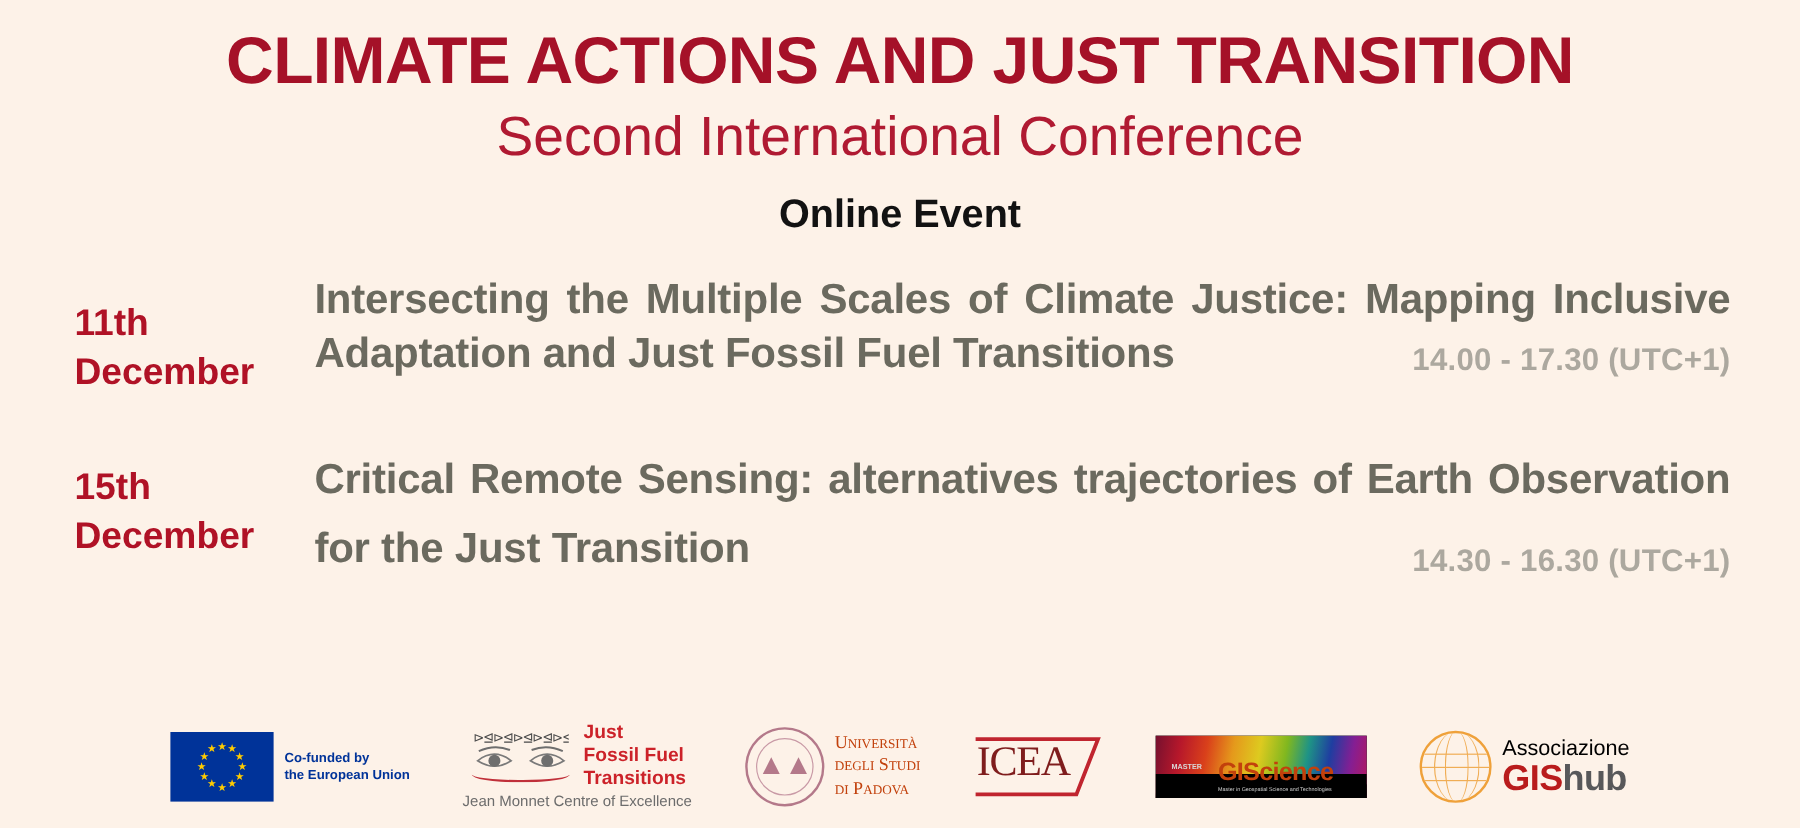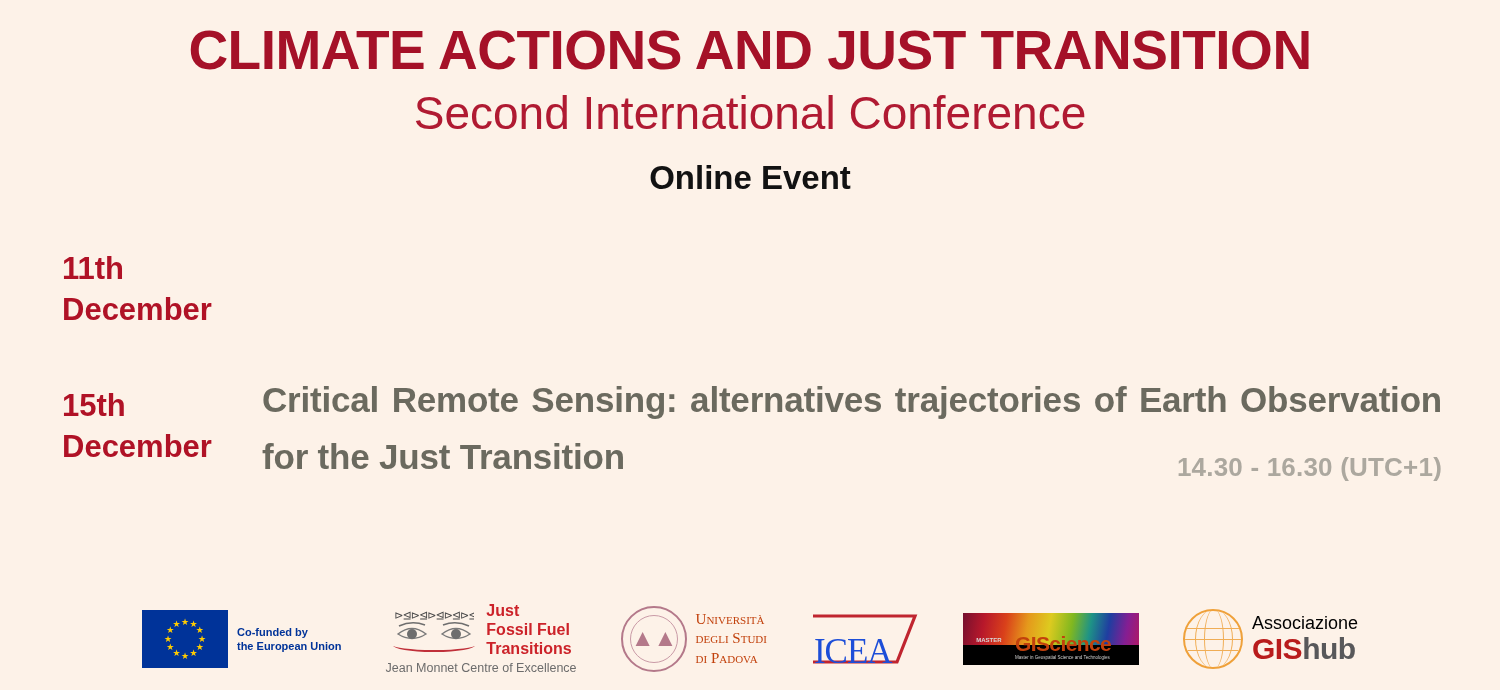--- a/index.html
+++ b/index.html
@@ -246,22 +246,22 @@
     height: 52px;
     position: relative;
   }
   .icea-frame {
     position: absolute;
     inset: 0;
   }
   .icea-text {
     position: absolute;
     left: 3px;
-    top: 20px;
-    color: #1d4ed8;
+    top: 3px;
+    color: #7f1d1d;
     font-size: 35px;
     font-weight: normal;
     font-family: "Liberation Serif", serif;
     letter-spacing: -1px;
     line-height: 38px;
   }
 
   
   .gis-banner {
     width: 176px;
@@ -384,20 +384,24 @@
     <div class="sub-title">Second International Conference</div>
     <div class="event-mode">Online Event</div>
   </div>
 
   <div class="sessions">
 
     <div class="session first">
       <div class="session-date">
         <span class="d-line">11th</span>
         <span class="d-line">December</span>
+      </div>
+      <div class="session-body">
+        <p class="session-title">Intersecting the Multiple Scales of Climate Justice: Mapping Inclusive Adaptation and Just Fossil Fuel Transitions</p>
+        <div class="session-time">14.00 - 17.30 (UTC+1)</div>
       </div>
     </div>
 
     <div class="session second">
       <div class="session-date">
         <span class="d-line">15th</span>
         <span class="d-line">December</span>
       </div>
       <div class="session-body">
         <p class="session-title">Critical Remote Sensing: alternatives trajectories of Earth Observation for the Just Transition</p>

